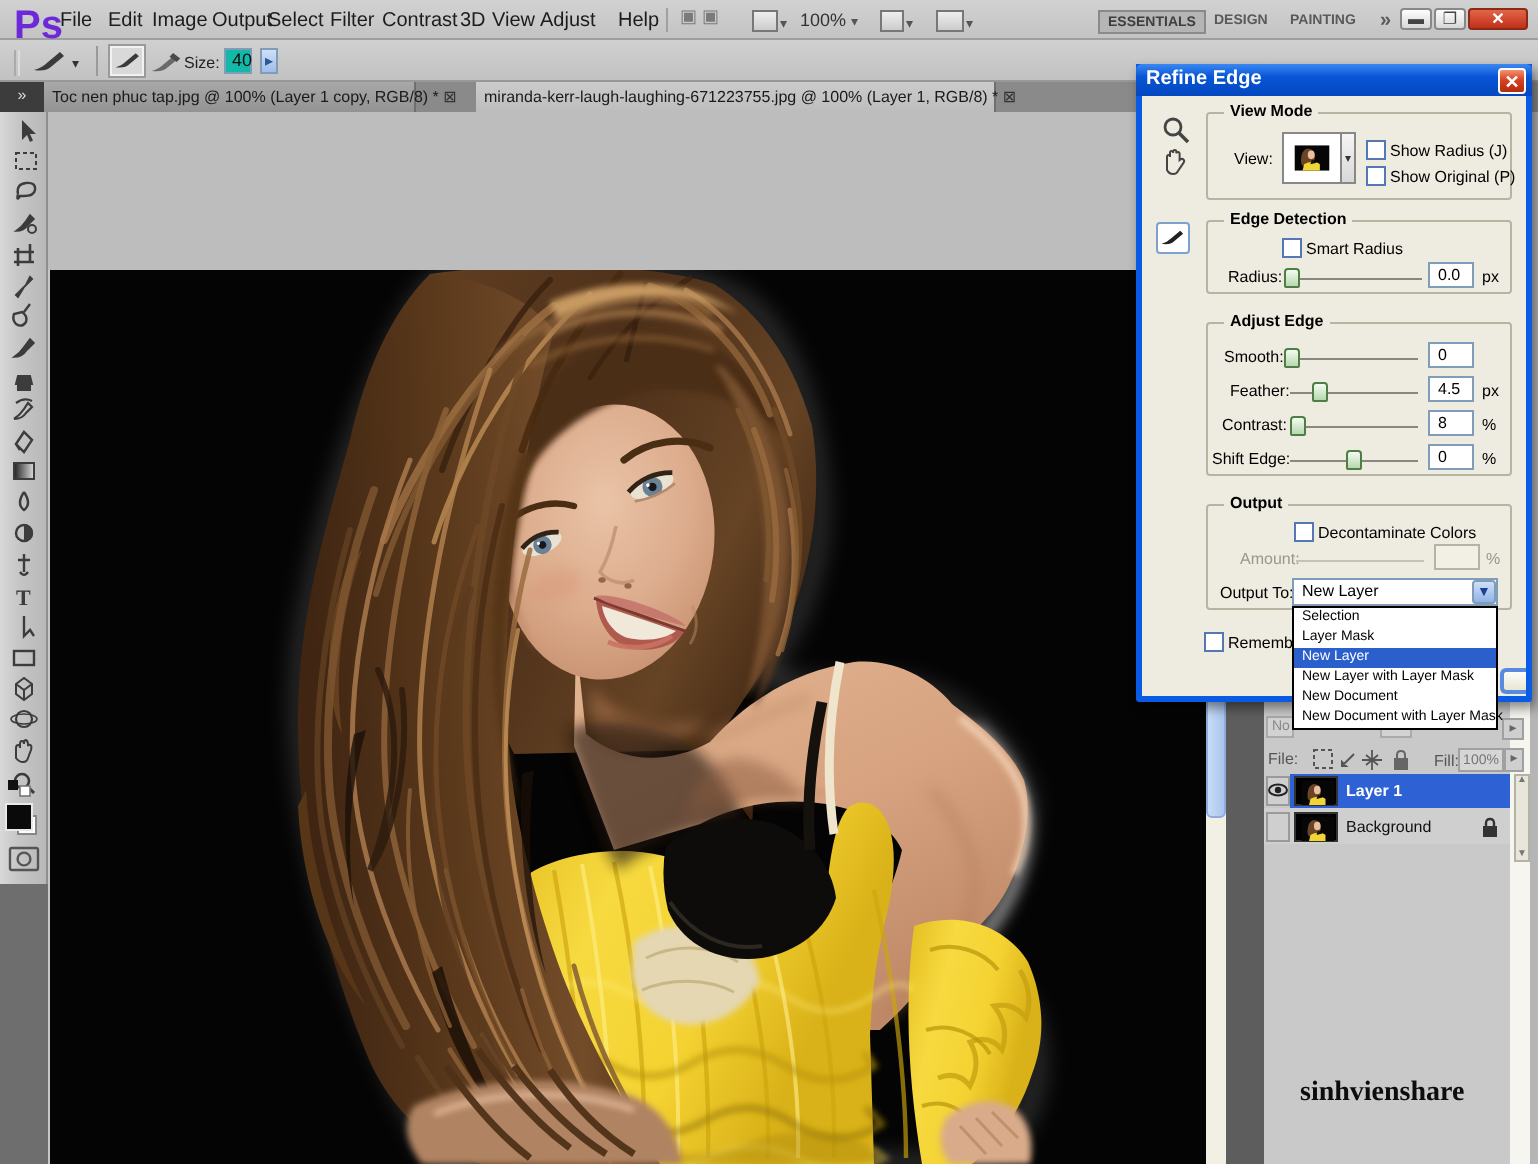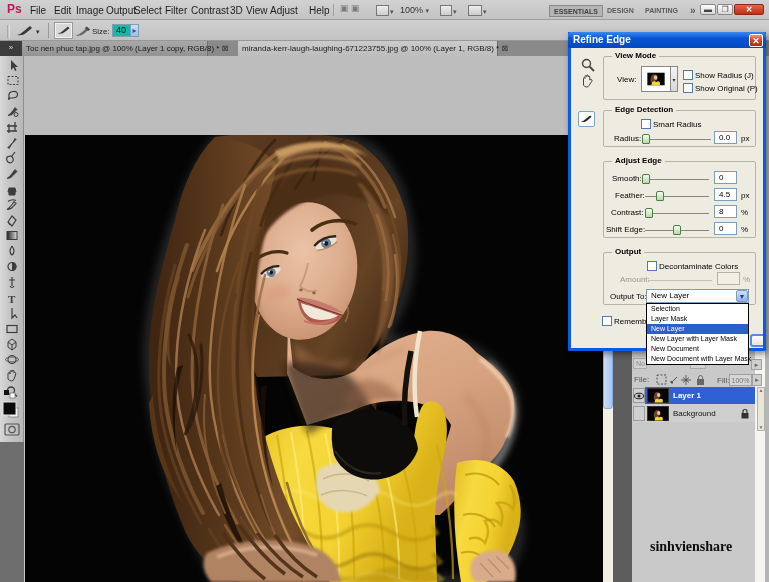--- a/index.html
+++ b/index.html
@@ -1,35 +1,35 @@
 <!DOCTYPE html>
 <html><head><meta charset="utf-8">
 <style>
 * { margin:0; padding:0; box-sizing:border-box; }
 html,body { width:769px; height:582px; overflow:hidden; font-family:"Liberation Sans",sans-serif; }
 body { position:relative; background:#c8c8c8; }
 .abs { position:absolute; }
 
 
 #menubar { left:0; top:0; width:769px; height:20px; background:linear-gradient(#d2d2d2,#c3c3c3); border-bottom:1px solid #9e9e9e; }
-#pslogo { left:7px; top:2px; font-size:12px; font-weight:bold; color:#be185d; letter-spacing:0px; }
+#pslogo { left:7px; top:2px; font-size:20px; font-weight:bold; color:#6d28d9; letter-spacing:0px; }
 .menuitem { top:5px; font-size:10px; color:#1c1c1c; }
 #mb-icons { top:3px; font-size:9px; color:#7a7a7a; }
 .wsbtn { top:5px; height:12px; font-size:7px; font-weight:bold; color:#5a5a5a; line-height:12px; }
 #ws-ess { background:#b5b5b5; border:1px solid #8a8a8a; padding:0 4px; color:#3f3f3f; }
 #winbtns { top:4px; right:5px; }
 .wbtn { display:inline-block; width:16px; height:11px; border:1px solid #888; border-radius:2px; background:linear-gradient(#fdfdfd,#d8d8d8); vertical-align:top; margin-left:1px; text-align:center; line-height:9px; font-size:8px; color:#444; }
 .wbtn.close { background:linear-gradient(#e2654a,#c03018); border-color:#8d2a16; color:#fff; font-weight:bold; width:30px; }
 
 
 #optbar { left:0; top:20px; width:769px; height:21px; background:linear-gradient(#d0d0d0,#c2c2c2); border-bottom:1px solid #989898; }
 .grip { left:7px; top:25px; width:3px; height:13px; border-left:1px solid #aaa; border-right:1px solid #dcdcdc; }
 .sunkenbox { left:55px; top:23px; width:17px; height:15px; background:#d9d9d9; border:1px solid #f2f2f2; outline:1px solid #9a9a9a; }
 #sizelbl { left:92px; top:27px; font-size:8px; color:#222; }
-#sizebox { left:112px; top:24px; width:26px; height:13px; background:#14b8a6; border:1px solid #7f9db9; font-size:9px; padding-left:3px; line-height:11px; color:#111; }
+#sizebox { left:112px; top:24px; width:14px; height:13px; background:#14b8a6; border:1px solid #7f9db9; font-size:9px; padding-left:3px; line-height:11px; color:#111; }
 #sizebtn { left:130px; top:24px; width:9px; height:13px; background:linear-gradient(#cfe0f7,#9dbdeb); border:1px solid #7f9db9; color:#2b5797; font-size:8px; line-height:11px; text-align:center; }
 
 
 #tabbar { left:0; top:41px; width:769px; height:15px; background:#8a8a8a; }
 #tabchev { left:0; top:41px; width:22px; height:15px; background:#3c3c3c; color:#ddd; font-size:8px; line-height:14px; text-align:center; }
 .tab { top:41px; height:15px; font-size:8px; line-height:15px; color:#1a1a1a; padding:0 4px; white-space:nowrap; }
 #tab1 { left:22px; width:186px; background:linear-gradient(#a8a8a8,#939393); border-right:1px solid #6f6f6f; }
 #tab2 { left:238px; width:260px; background:linear-gradient(#cbcbcb,#bdbdbd); border-right:1px solid #6f6f6f; }
 .tabx { display:inline-block; font-size:8px; color:#333; }
 

